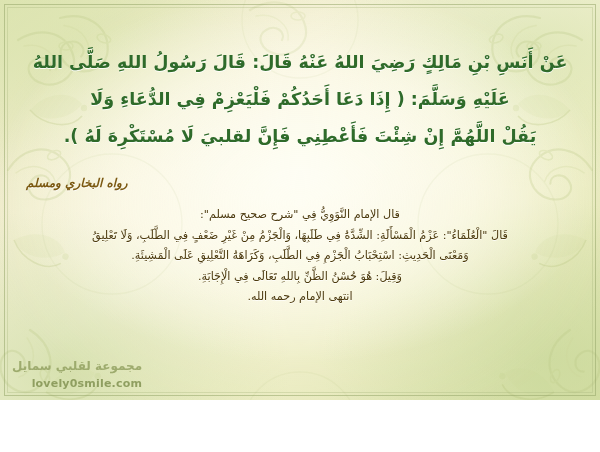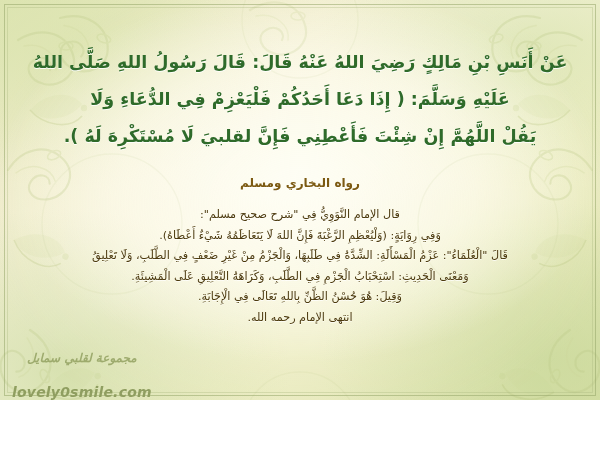--- a/index.html
+++ b/index.html
@@ -64,62 +64,62 @@
     font-weight: bold;
     font-size: 17.5px;
     line-height: 2.1;
     letter-spacing: 0px;
     text-shadow: 0 1px 0 rgba(255,255,255,0.85);
     padding: 0 6px;
   }
 
   .source {
     margin-top: 22px;
-    text-align: center;
+    text-align: left;
     color: #7c5a12;
     font-weight: bold;
     font-size: 12px;
     text-shadow: 0 1px 0 rgba(255,255,255,0.8);
+    font-style: italic;
   }
 
   .commentary {
     margin-top: 16px;
     text-align: center;
     color: #4c3a0e;
     font-size: 11.2px;
     line-height: 1.65;
     padding: 0 24px;
     text-shadow: 0 1px 0 rgba(255,255,255,0.7);
   }
   .commentary p {
     margin: 0 0 2px 0;
   }
 
   .watermark {
     position: absolute;
     left: 12px;
-    bottom: 0;
-    text-align: center;
+    bottom: 10px;
+    text-align: right;
     direction: rtl;
-    font-style: italic;
   }
   .wm-ar {
     color: #9aa86a;
     font-size: 12px;
     font-weight: bold;
     letter-spacing: 0.5px;
     opacity: 0.95;
   }
   .wm-en {
     direction: ltr;
     color: #8f9e60;
-    font-size: 14px;
+    font-size: 11px;
     font-weight: bold;
     letter-spacing: 0.2px;
-    margin-top: 19px;
+    margin-top: 4px;
   }
 </style>
 </head>
 <body>
 
 <div class="card">
 
   <svg class="ornament-layer" viewBox="0 0 600 452" preserveAspectRatio="none" xmlns="http://www.w3.org/2000/svg">
     <defs>
       <radialGradient id="glow" cx="50%" cy="45%" r="55%">
@@ -184,21 +184,20 @@
     <div class="hadith">
       <div>عَنْ أَنَسِ بْنِ مَالِكٍ رَضِيَ اللهُ عَنْهُ قَالَ: قَالَ رَسُولُ اللهِ صَلَّى اللهُ</div>
       <div>عَلَيْهِ وَسَلَّمَ: ( إِذَا دَعَا أَحَدُكُمْ فَلْيَعْزِمْ فِي الدُّعَاءِ وَلَا</div>
       <div>يَقُلْ اللَّهُمَّ إِنْ شِئْتَ فَأَعْطِنِي فَإِنَّ لقلبيَ لَا مُسْتَكْرِهَ لَهُ ).</div>
     </div>
 
     <div class="source">رواه البخاري ومسلم</div>
 
     <div class="commentary">
       <p>قال الإمام النَّوَوِيُّ فِي "شرح صحيح مسلم":</p>
-      <p>وَفِي رِوَايَةٍ: (وَلْيُعْظِمِ الرَّغْبَةَ فَإِنَّ اللهَ لَا يَتَعَاظَمُهُ شَيْءٌ أَعْطَاهُ).</p>
       <p>قَالَ "الْعُلَمَاءُ": عَزْمُ الْمَسْأَلَةِ: الشِّدَّةُ فِي طَلَبِهَا، وَالْجَزْمُ مِنْ غَيْرِ ضَعْفٍ فِي الطَّلَبِ، وَلَا تَعْلِيقُ</p>
       <p>وَمَعْنَى الْحَدِيثِ: اسْتِحْبَابُ الْجَزْمِ فِي الطَّلَبِ، وَكَرَاهَةُ التَّعْلِيقِ عَلَى الْمَشِيئَةِ.</p>
       <p>وَقِيلَ: هُوَ حُسْنُ الظَّنِّ بِاللهِ تَعَالَى فِي الْإِجَابَةِ.</p>
       <p>انتهى الإمام رحمه الله.</p>
     </div>
 
   </div>
 
   <div class="watermark">
     <div class="wm-ar">مجموعة لقلبي سمايل</div>

